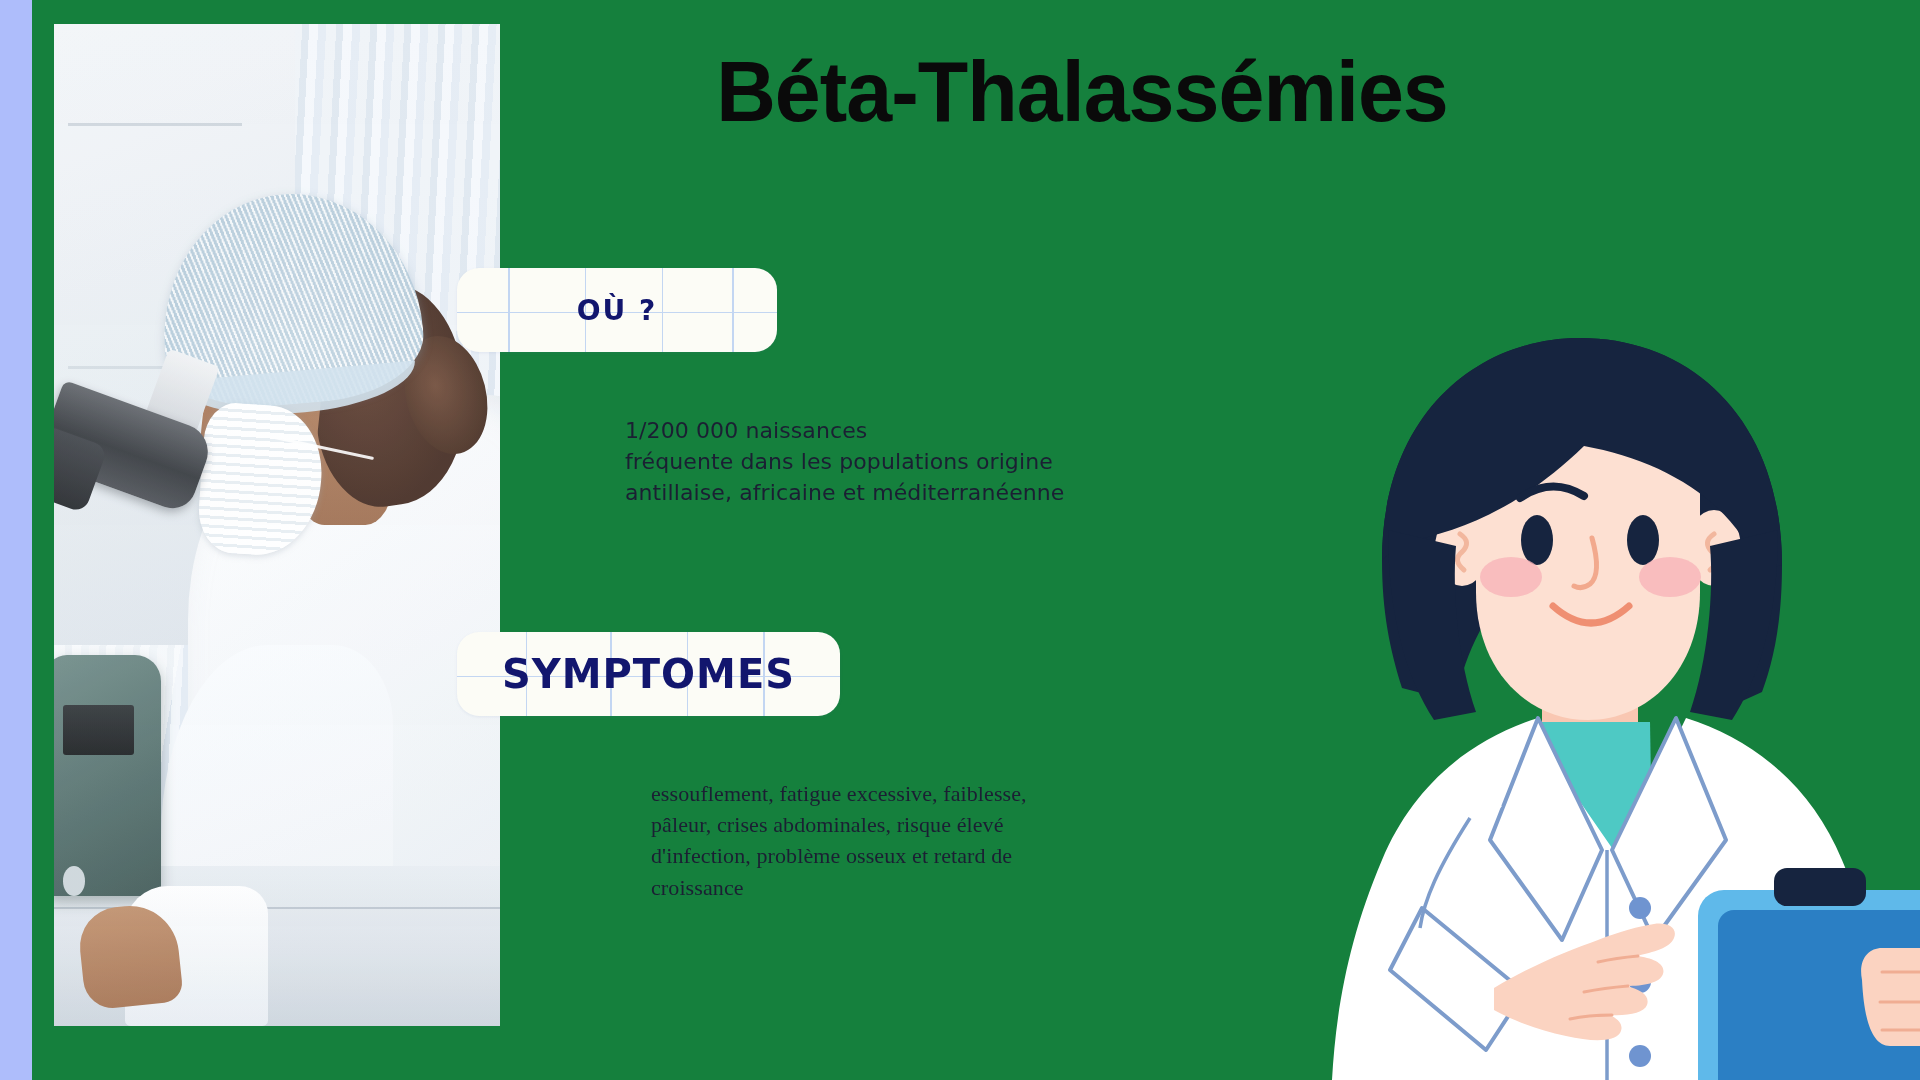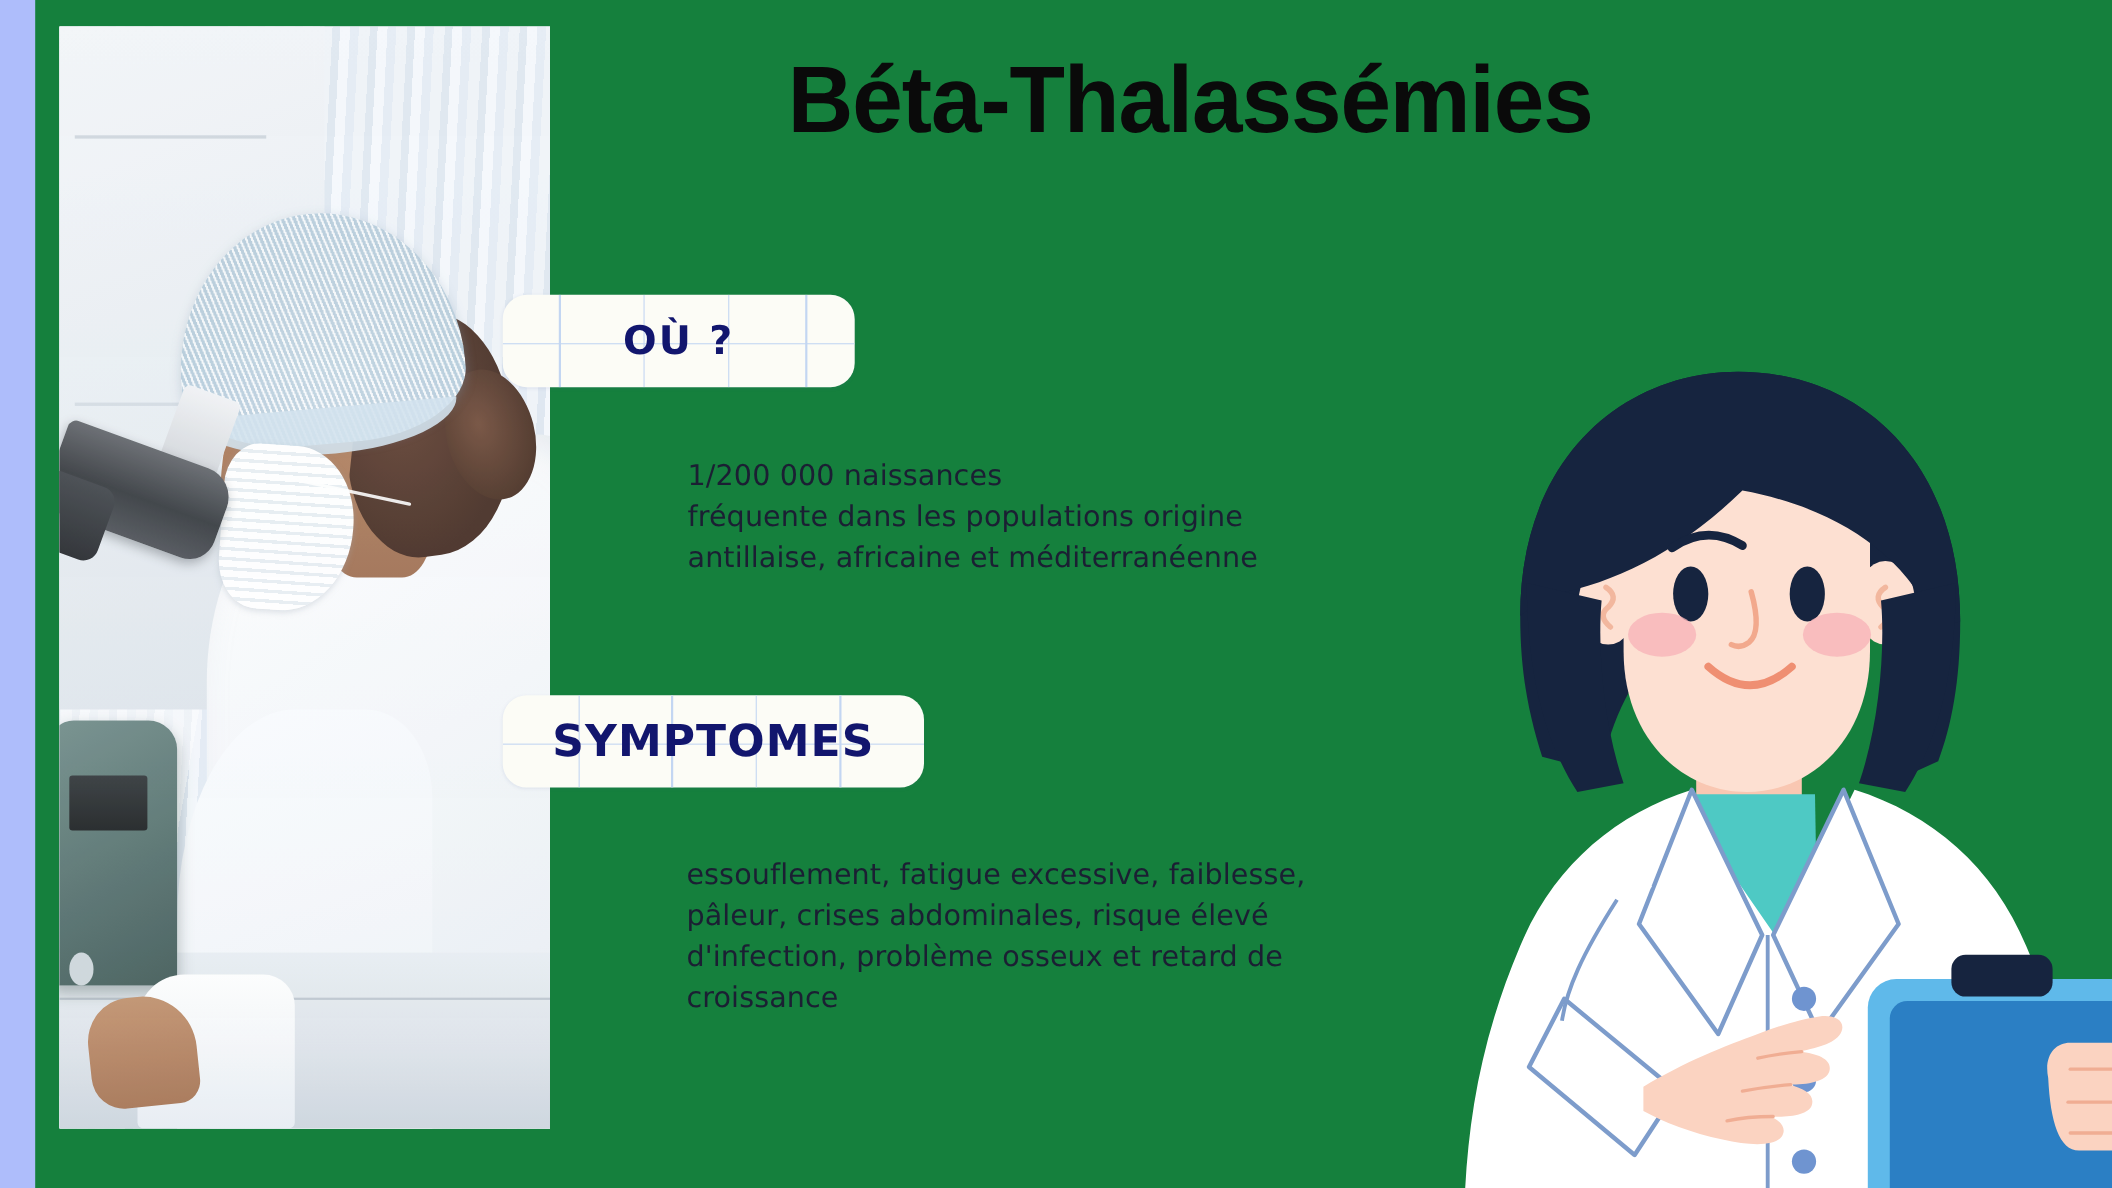--- a/index.html
+++ b/index.html
@@ -222,37 +222,37 @@
     position:relative;
     z-index:2;
     font-family:"DejaVu Sans","Liberation Sans", sans-serif;
     font-weight:700;
     color:#12166e;
     letter-spacing:1.5px;
     white-space:nowrap;
   }
 
   #badge-ou   { left:425px; top:268px; width:320px; height:84px; }
-  #badge-ou .label { font-size:36px; letter-spacing:2px; }
+  #badge-ou .label { font-size:28px; letter-spacing:2px; }
 
   #badge-symp { left:425px; top:632px; width:383px; height:84px;align-items:center; }
   #badge-symp .label { font-size:40px; letter-spacing:1px; }
 
   
   .body-text {
     position:absolute;
     font-family:"DejaVu Sans","Liberation Sans", sans-serif;
-    font-size:26px;
+    font-size:22px;
     line-height:1.42;
     color:#1b1f33;
     white-space:pre-line;
     letter-spacing:.1px;
   }
   #text-ou   { left:593px; top:415px; width:700px; }
-  #text-symp { left:592px; top:778px; width:700px; }
+  #text-symp { left:619px; top:778px; width:700px;font-family:Liberation Serif, serif; }
 
   
   .doctor {
     position:absolute;
     right:0; bottom:0;
     width:690px; height:760px;
     pointer-events:none;
   }
   .doctor svg { width:100%; height:100%; display:block; }
 </style>

